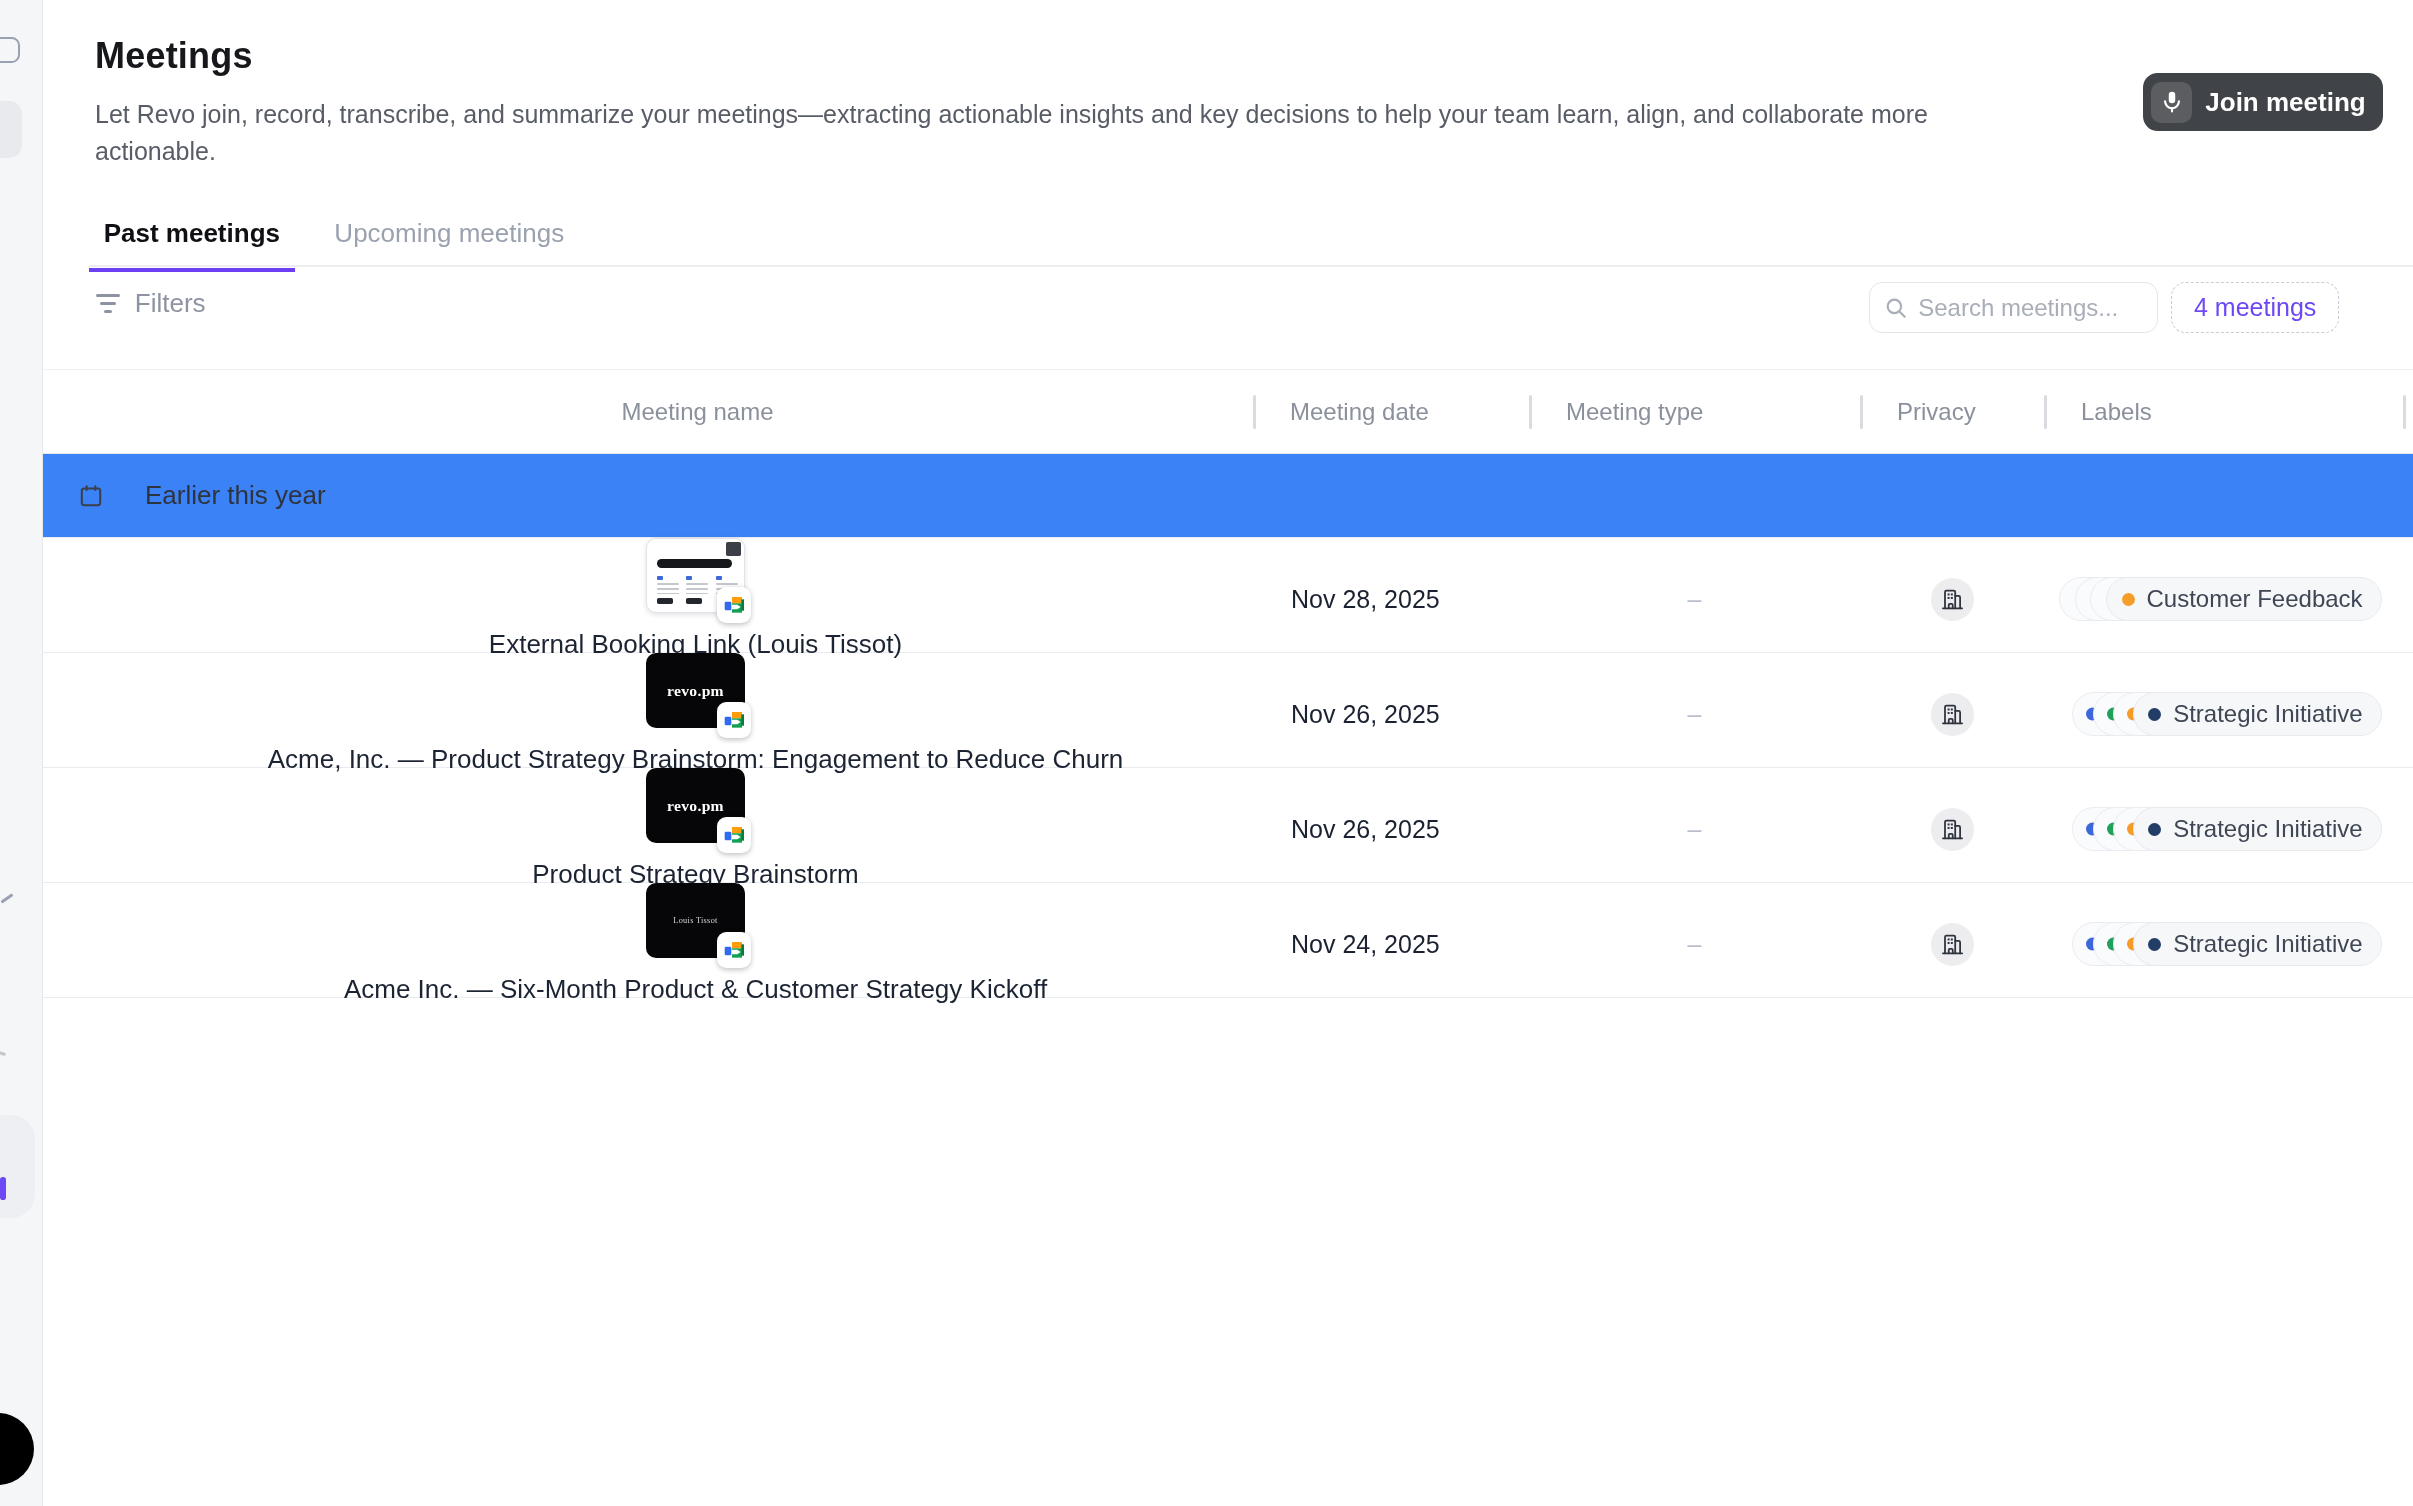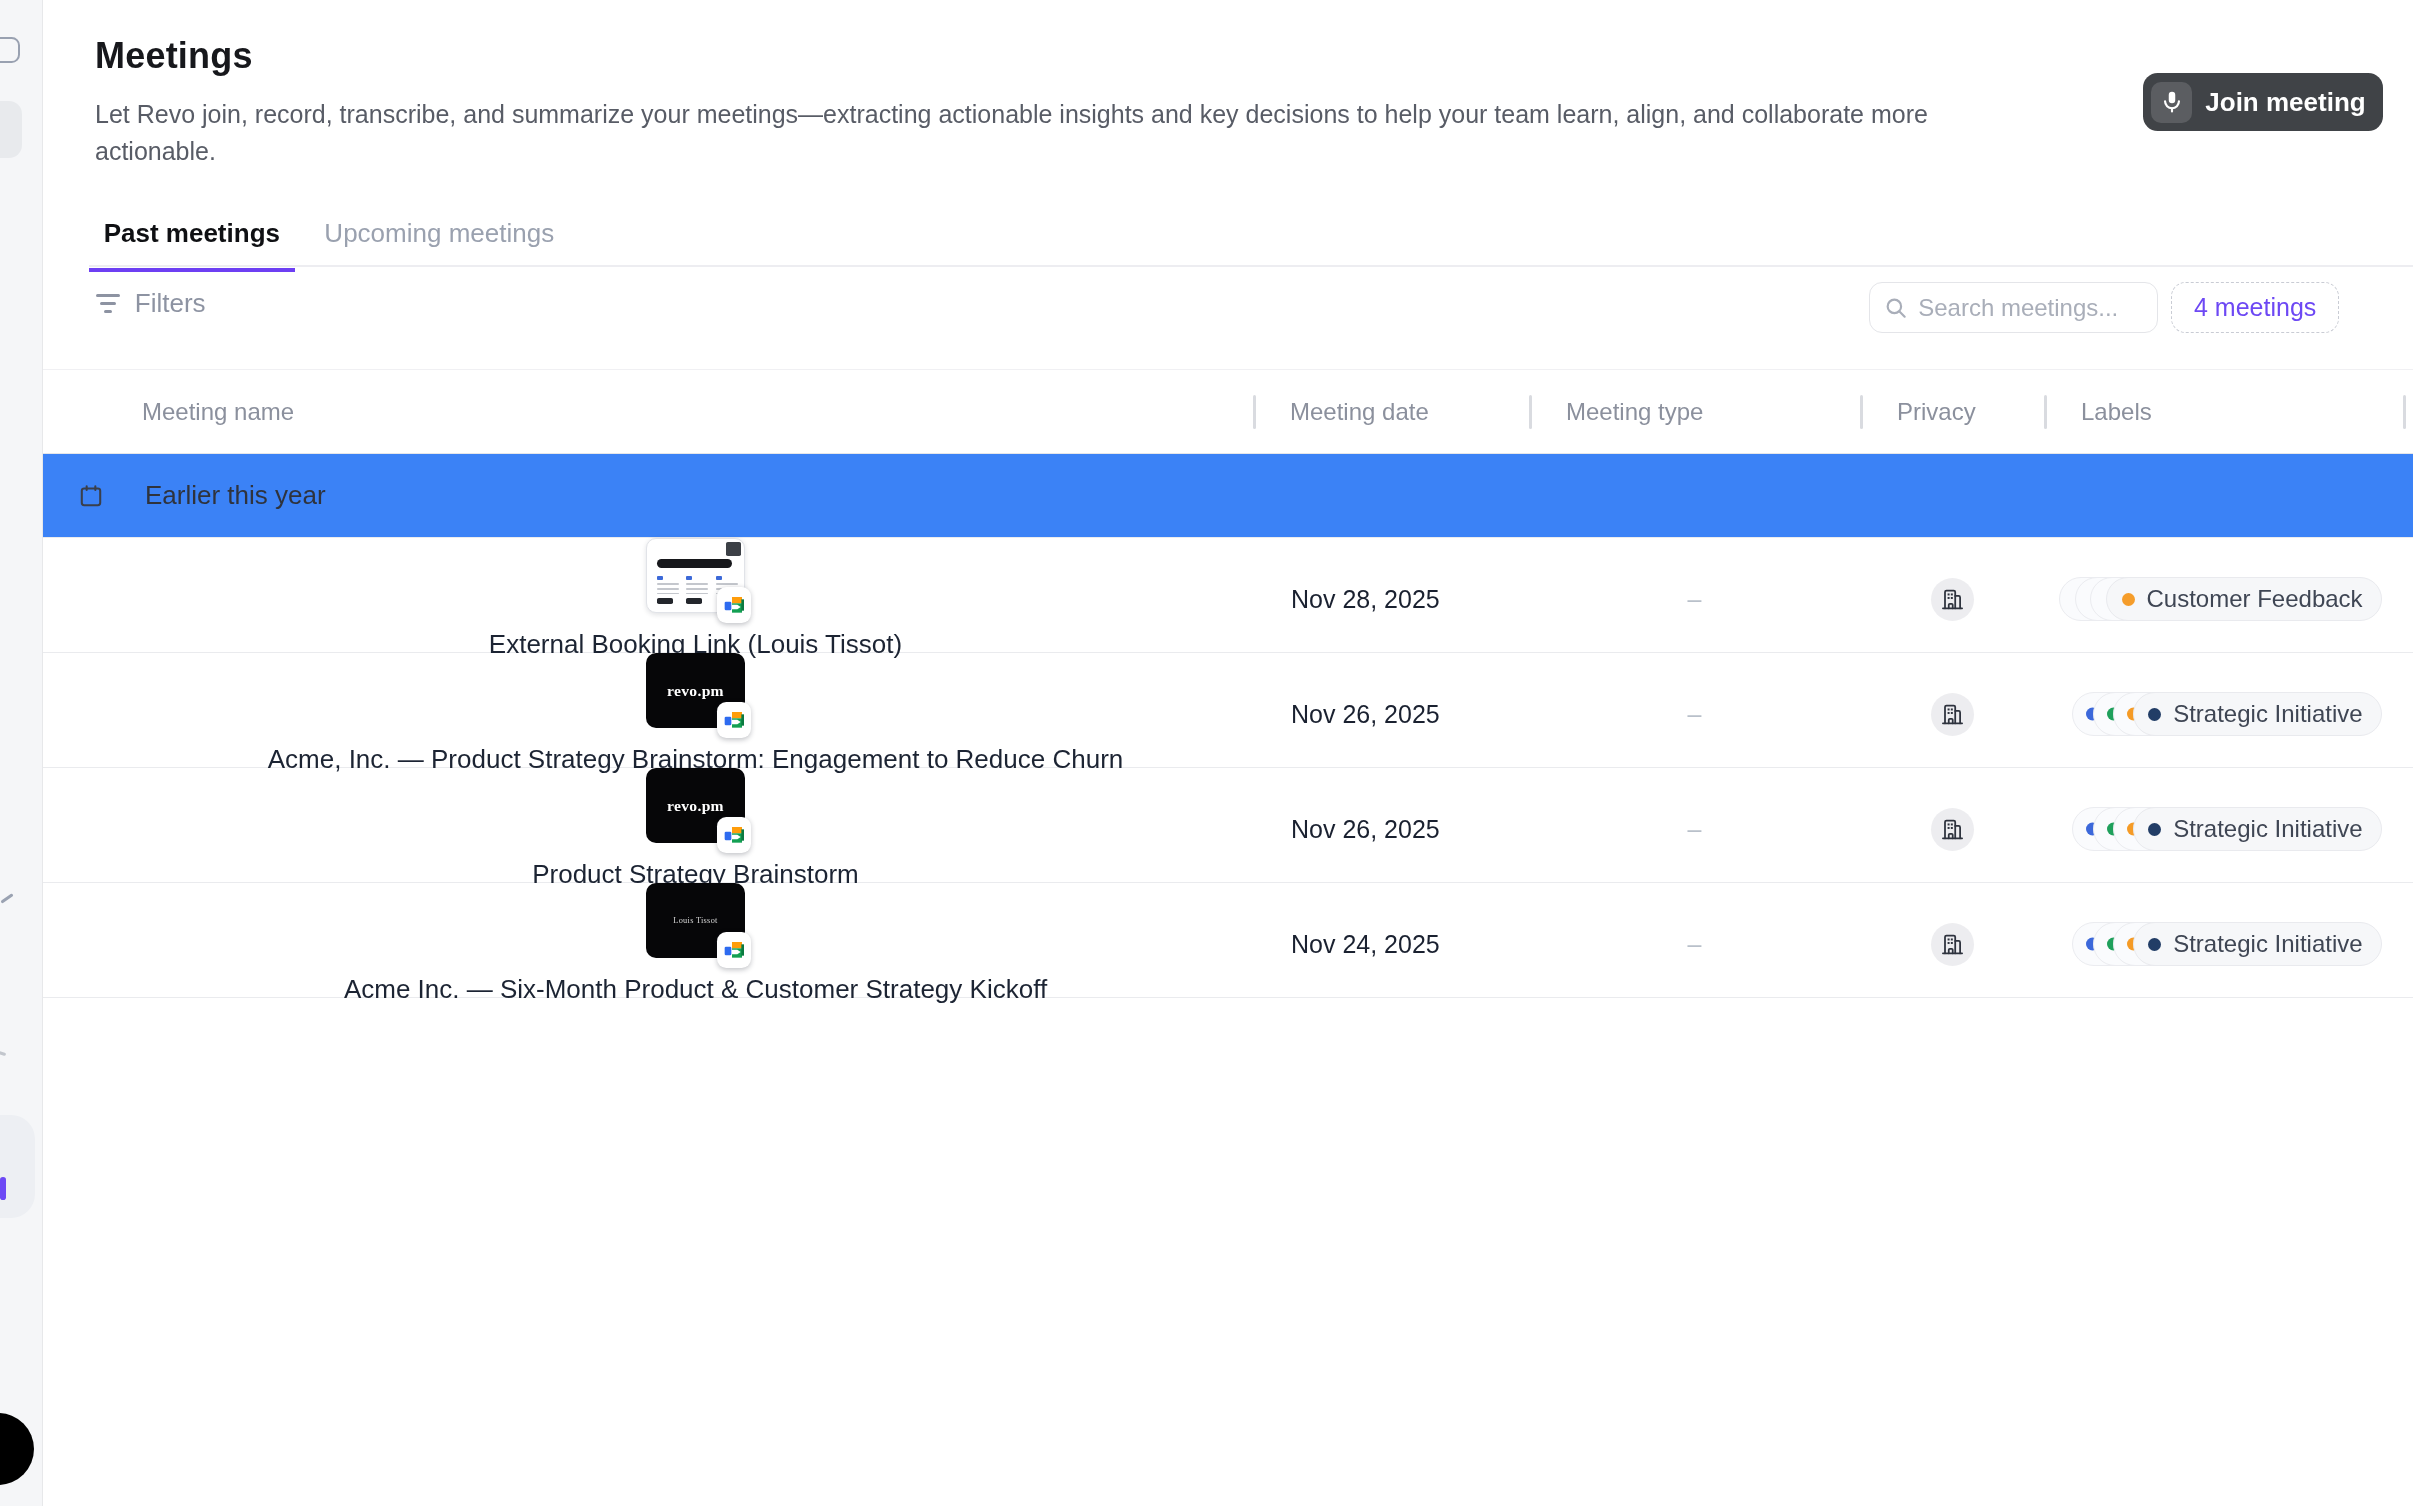--- a/index.html
+++ b/index.html
@@ -31,21 +31,21 @@
   .page-desc { position:absolute; left:95px; top:96px; font-size:25px; color:#585c66;
     line-height:37px; font-weight:400; }
   .join-btn { position:absolute; left:2143px; top:73px; width:240px; height:58px;
     background:#404347; border:none; border-radius:14.7px; display:flex; align-items:center;
     gap:13px; padding:0 16.5px 0 8.3px; cursor:pointer; }
   .join-btn .mic-chip { width:41px; height:41px; border-radius:10px;
     background:rgba(255,255,255,.14); display:flex; align-items:center; justify-content:center; }
   .join-btn .lbl { color:#fff; font-size:26px; font-weight:600; }
 
   
-  .tabs { position:absolute; left:89px; top:209px; display:flex; gap:15px; z-index:2; }
+  .tabs { position:absolute; left:89px; top:209px; display:flex; gap:25px; z-index:2; }
   .tab { font-size:26px; padding:9.2px 14.7px 18.4px 14.7px; cursor:pointer; }
   .tab.active { color:#0f1013; font-weight:700; border-bottom:4.6px solid #6d3ff3; }
   .tab.inactive { color:#9aa1af; font-weight:500; }
   .tabs-divider { position:absolute; left:89px; top:265px; width:2324px; height:1.8px;
     background:#ededf1; }
 
   
   .filters { position:absolute; left:95px; top:288px; display:flex; align-items:center;
     gap:13.8px; color:#8d93a2; font-size:26px; cursor:pointer; }
   .filter-icon { display:flex; flex-direction:column; align-items:center; gap:5.5px; width:26px; }
@@ -61,21 +61,21 @@
   .count-badge { position:absolute; left:2171px; top:282px; height:51px; padding:0 22px;
     border:1.8px dashed #c9ccd4; border-radius:14.7px; display:flex; align-items:center;
     color:#6d48f4; font-size:25px; font-weight:500; background:#fff; }
 
   
   .table { position:absolute; left:43px; top:369px; width:2370px; border-top:1.8px solid #f0f0f3; }
   .tgrid { display:grid; grid-template-columns:1210px 276px 331px 184px 362px 6.4px; }
   .thead { height:84px; align-items:center; border-bottom:1.8px solid #e5e6e9; }
   .th { position:relative; font-size:24px; color:#8b909d; padding-left:37px;
     display:flex; align-items:center; height:100%; }
-  .th.first { padding-left:99px; }
+  .th.first { padding-left:99px;justify-content:center; }
   .th .vsep { position:absolute; left:0; top:50%; transform:translateY(-50%);
     width:2.8px; height:34px; background:#d9dbe0; border-radius:1.8px; }
   .th .vsep-end { position:absolute; right:0; top:50%; transform:translateY(-50%);
     width:2.8px; height:34px; background:#d9dbe0; border-radius:1.8px; }
 
   .group-row { height:83px; background:#3b82f6; display:flex; align-items:center;
     padding-left:35px; gap:41px; cursor:pointer; }
   .group-row .g-label { font-size:26px; color:#2f333d; font-weight:500; }
 
   .row { height:115px; border-top:1.8px solid #eaebee; background:#fff; cursor:pointer; }

